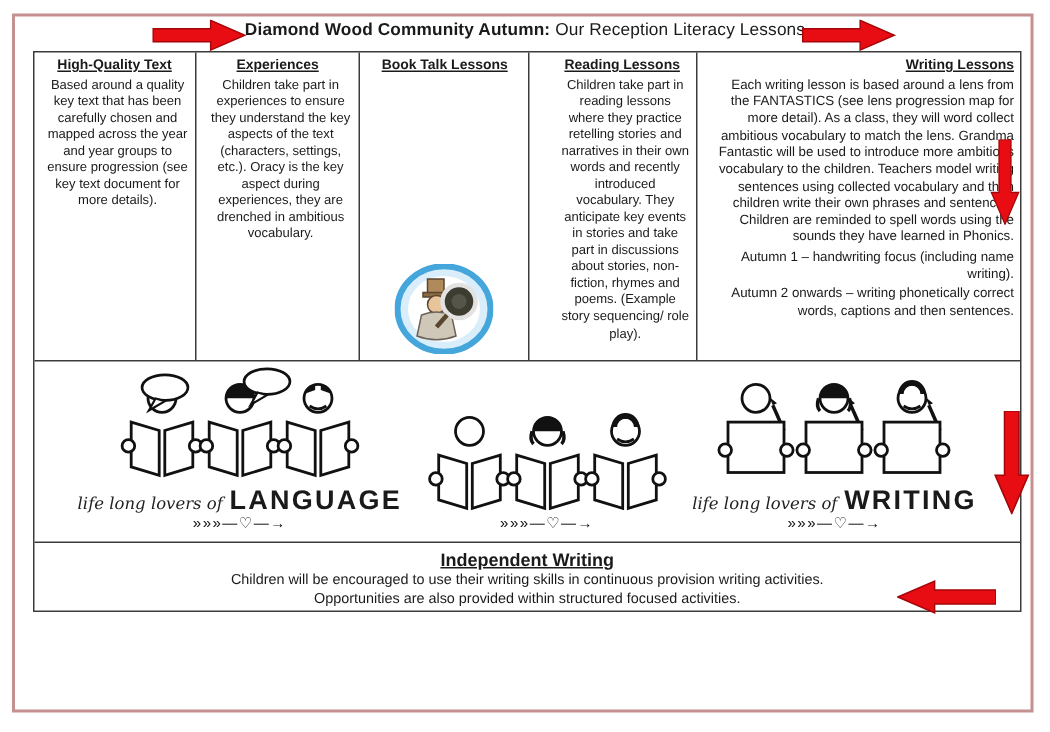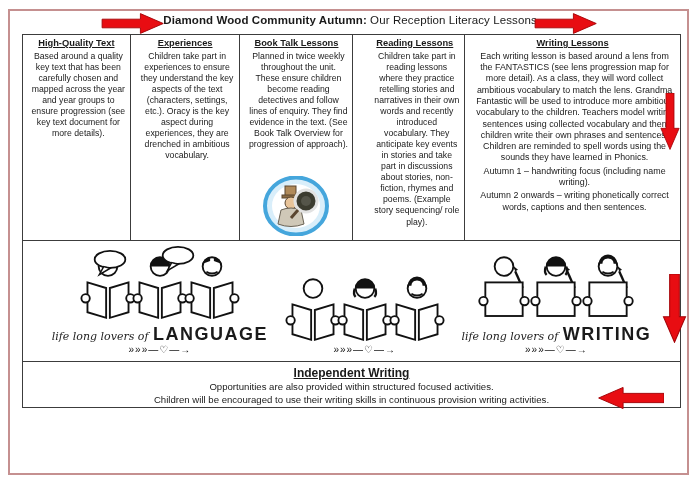--- a/index.html
+++ b/index.html
@@ -25,23 +25,23 @@
   }
   .cols-row{display:flex;height:211px;border-bottom:1.6px solid #3c3c3c;box-sizing:border-box;}
   .col{
     box-sizing:border-box;border-right:1.4px solid #3c3c3c;
     padding:3px 4px;text-align:center;font-size:8.7px;line-height:1.27;
     display:flex;flex-direction:column;overflow:hidden;
   }
   .col:last-child{border-right:none;}
   .col-1{width:16.4%;}
   .col-2{width:16.7%;}
-  .col-3{width:17.2%;position:relative;}
+  .col-3{width:17.2%;position:relative;gap:27px;}
   .col-4{width:17.0%;padding-left:16px;}
-  .col-5{width:32.7%;font-size:8.9px;}
+  .col-5{width:32.7%;font-size:8.9px;text-align:right;}
   .col-header{font-weight:bold;text-decoration:underline;font-size:9.3px;margin-bottom:1px;}
   .col p{margin:0 0 2px 4px;}
   .detective-wrap{margin-top:auto;display:flex;justify-content:center;padding-bottom:1px;}
   
   .banner-row{
     height:123px;border-bottom:1.6px solid #3c3c3c;box-sizing:border-box;
     display:flex;align-items:flex-end;justify-content:space-evenly;
     padding:4px 10px 6px 10px;position:relative;
   }
   .lover-group{display:flex;flex-direction:column;align-items:center;position:relative;}
@@ -89,21 +89,20 @@
       <div class="col col-1">
         <div class="col-header">High-Quality Text</div>
         <p>Based around a quality key text that has been carefully chosen and mapped across the year and year groups to ensure progression (see key text document for more details).</p>
       </div>
       <div class="col col-2">
         <div class="col-header">Experiences</div>
         <p>Children take part in experiences to ensure they understand the key aspects of the text (characters, settings, etc.). Oracy is the key aspect during experiences, they are drenched in ambitious vocabulary.</p>
       </div>
       <div class="col col-3">
         <div class="col-header">Book Talk Lessons</div>
-        <p>Planned in twice weekly throughout the unit. These ensure children become reading detectives and follow lines of enquiry. They find evidence in the text. (See Book Talk Overview for progression of approach).</p>
         <div class="detective-wrap">
           <svg width="66" height="60" viewBox="0 0 66 60">
             <ellipse cx="33" cy="30" rx="31" ry="28.5" fill="#d9eefa" stroke="#45a6dc" stroke-width="4"></ellipse>
             <ellipse cx="33" cy="30" rx="24" ry="22" fill="#ffffff"></ellipse>
 
             <rect x="22" y="10" width="11" height="10" fill="#b08a5a" stroke="#5a4630" stroke-width="1"></rect>
             <rect x="19" y="19" width="17" height="3" fill="#8a6a42" stroke="#5a4630" stroke-width="1"></rect>
             <circle cx="28" cy="27" r="6" fill="#e8c49a" stroke="#5a4630" stroke-width="1"></circle>
             <path d="M18 34 q10 -4 20 0 l3 14 q-13 5 -26 0 Z" fill="#cfc8b8" stroke="#6a6356" stroke-width="1"></path>
 
@@ -238,18 +237,18 @@
           <span class="script">life long lovers of</span>
           <span class="word">WRITING</span>
         </div>
         <div class="motif">»»»—♡—→</div>
       </div>
 
     </div>
 
     <div class="footer-row">
       <div class="footer-header">Independent Writing</div>
+      <div>Children will be encouraged to use their writing skills in continuous provision writing activities.</div>
       <div>Opportunities are also provided within structured focused activities.</div>
-      <div>Children will be encouraged to use their writing skills in continuous provision writing activities.</div>
     </div>
 
   </div>
 </div>
 
 </body></html>

